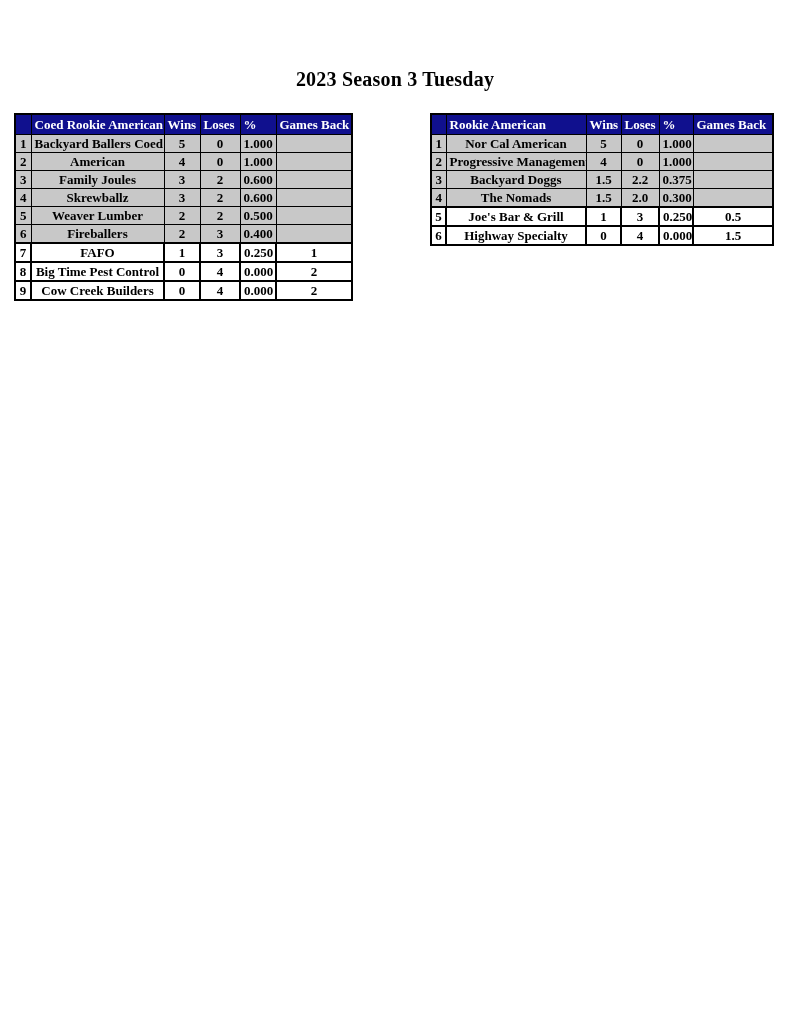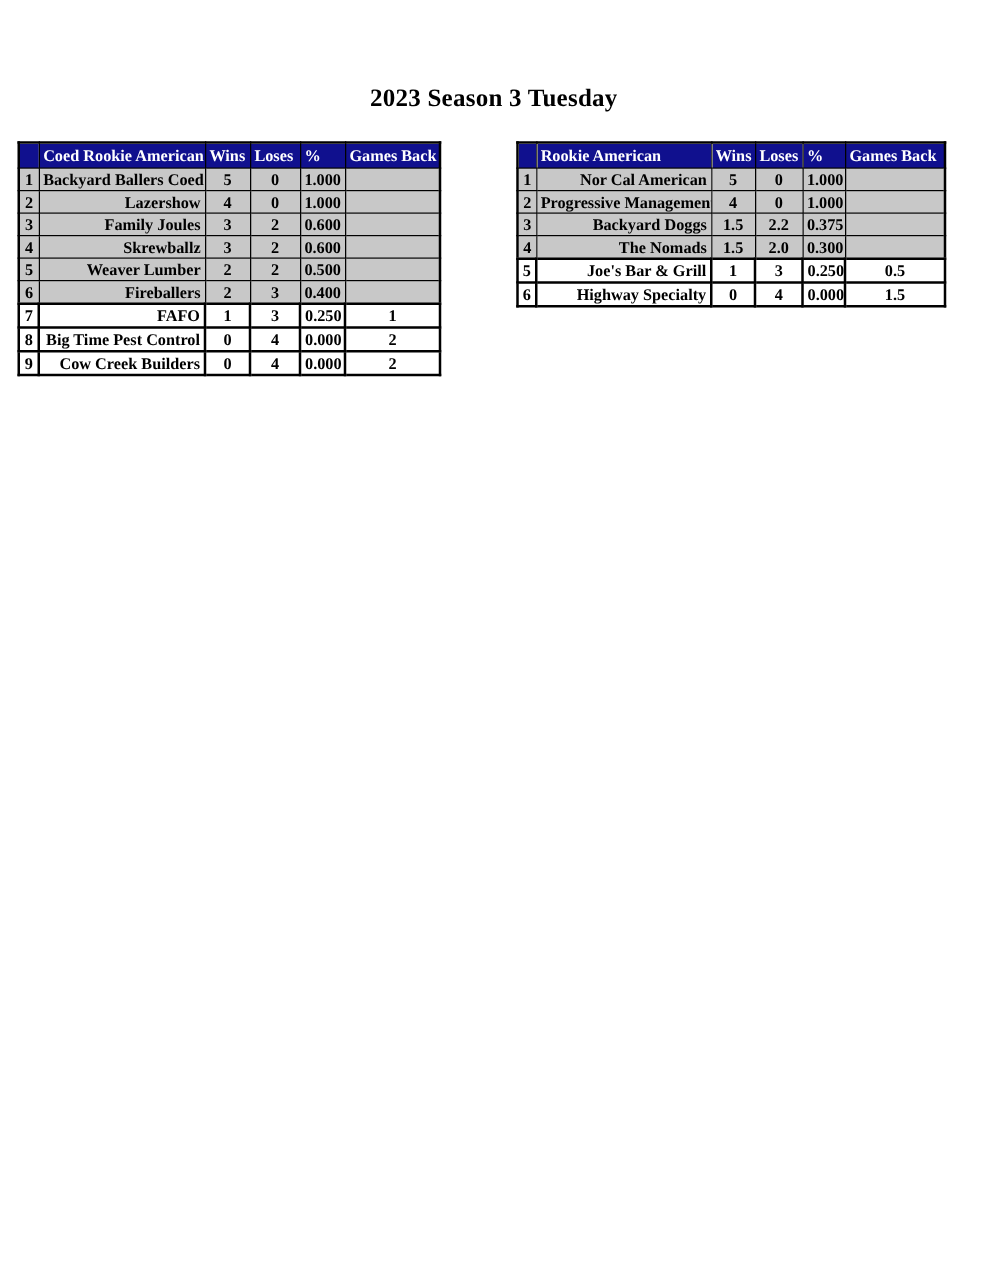--- a/index.html
+++ b/index.html
@@ -27,21 +27,21 @@
     letter-spacing: 0.2px;
     color: #000000;
   }
   table.standings {
     position: absolute;
     border-collapse: collapse;
     table-layout: fixed;
     border: 2px solid #000000;
   }
   table.tbl-left  { left: 14px;  top: 113px; width: 337px; }
-  table.tbl-right { left: 413px; top: 113px; width: 342px; }
+  table.tbl-right { left: 430px; top: 113px; width: 342px; }
 
   table.standings th,
   table.standings td {
     border: 1px solid #000000;
     padding: 0 3px;
     height: 17px;
     font-size: 13px;
     font-weight: bold;
     line-height: 17px;
     white-space: nowrap;
@@ -60,21 +60,21 @@
   }
   tr.row-below-line td {
     background: var(--row-white, #ffffff);
     border-width: 2px;
   }
   td.rank-cell,
   td.num-cell {
     text-align: center;
   }
   td.team-cell {
-    text-align: right;
+    text-align: center;
   }
 </style>
 </head>
 <body>
 
 <div class="page">
 
   <h1 class="page-title">2023 Season 3 Tuesday</h1>
 
   <table class="standings tbl-left">
@@ -100,21 +100,21 @@
         <tr class="row-playoff">
           <td class="rank-cell">1</td>
           <td class="team-cell">Backyard Ballers Coed</td>
           <td class="num-cell">5</td>
           <td class="num-cell">0</td>
           <td class="num-cell">1.000</td>
           <td class="num-cell"></td>
         </tr>
         <tr class="row-playoff">
           <td class="rank-cell">2</td>
-          <td class="team-cell">Lazershow</td>
+          <td class="team-cell">American</td>
           <td class="num-cell">4</td>
           <td class="num-cell">0</td>
           <td class="num-cell">1.000</td>
           <td class="num-cell"></td>
         </tr>
         <tr class="row-playoff">
           <td class="rank-cell">3</td>
           <td class="team-cell">Family Joules</td>
           <td class="num-cell">3</td>
           <td class="num-cell">2</td>

